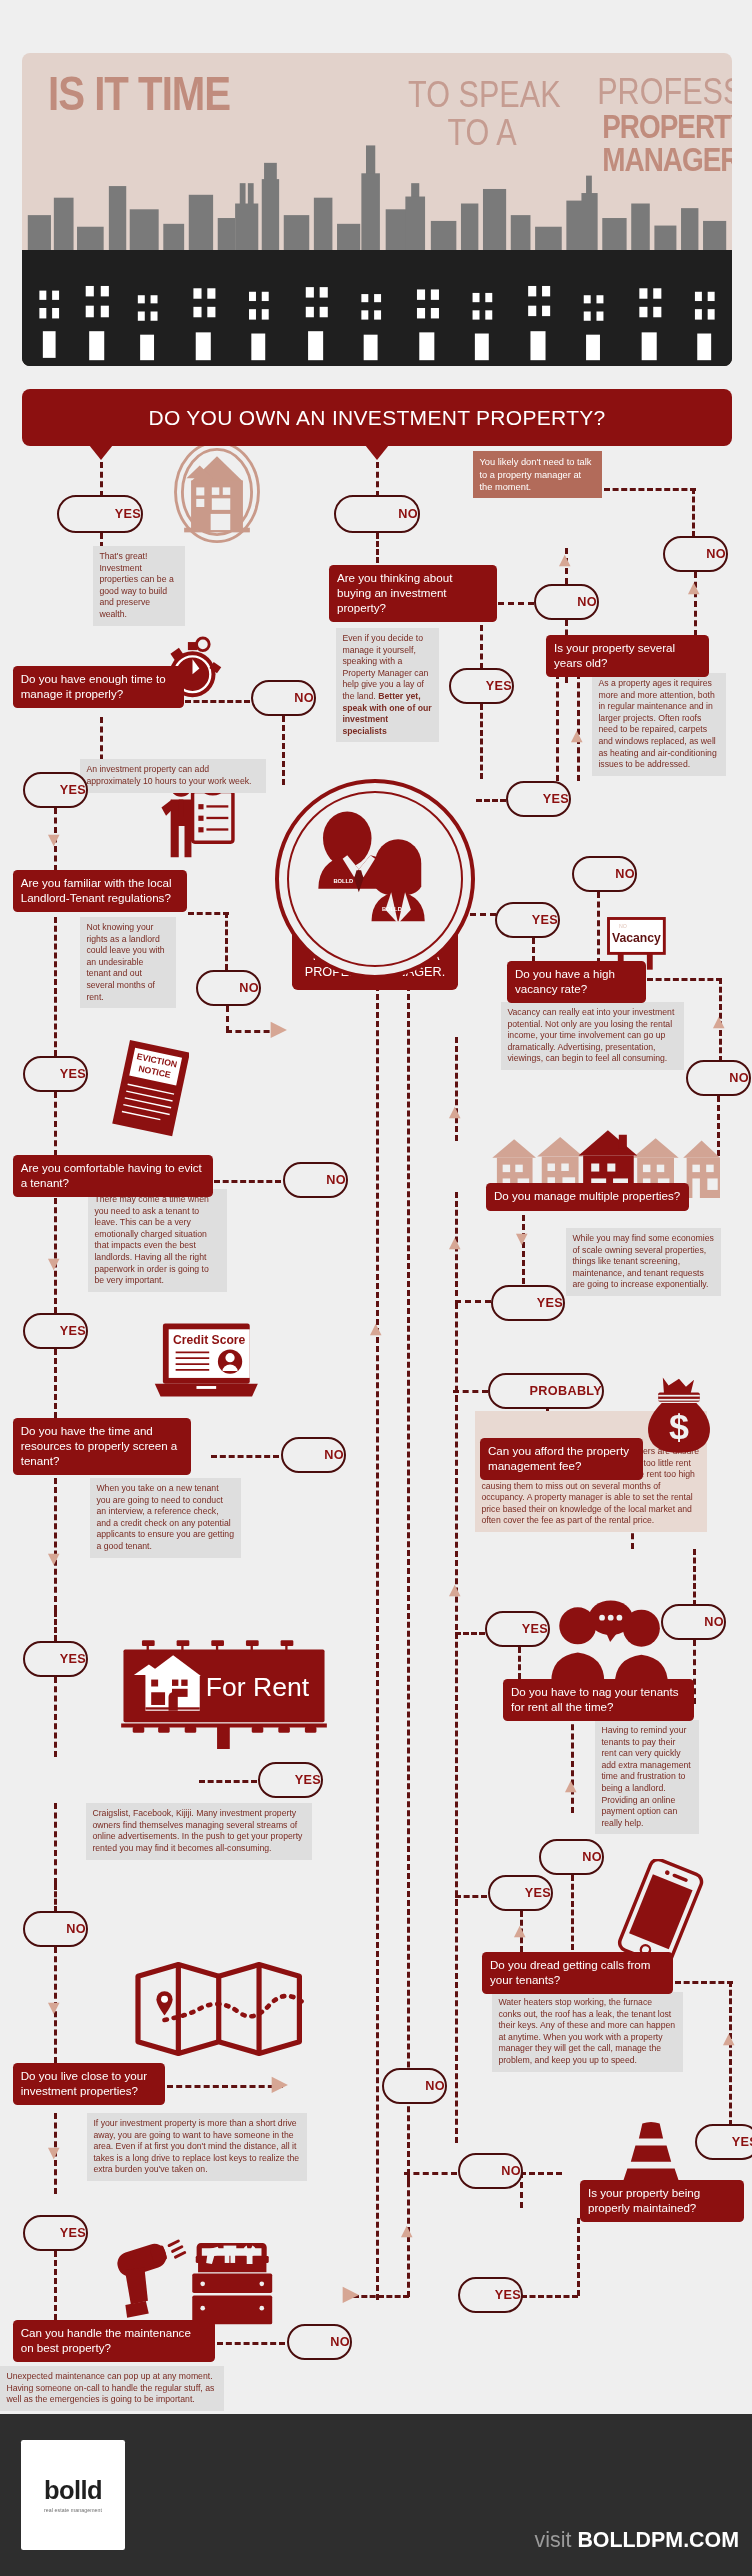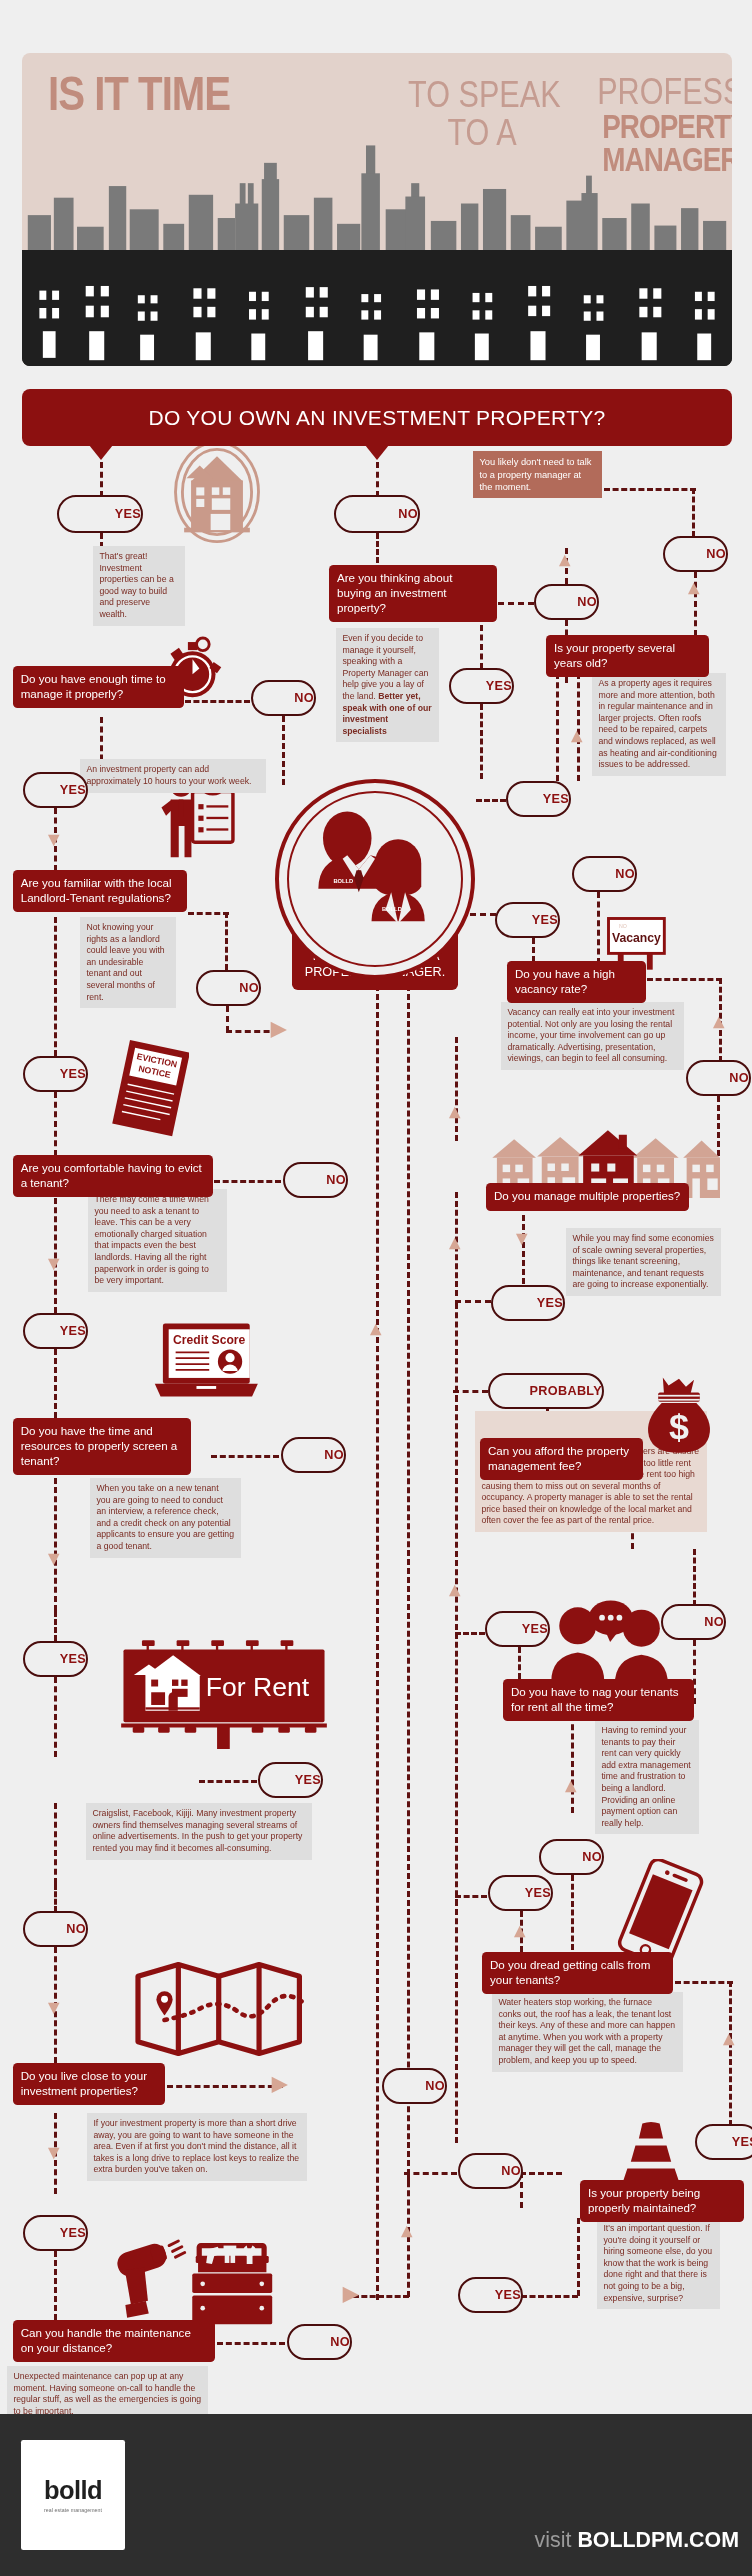--- a/index.html
+++ b/index.html
@@ -595,26 +595,26 @@
       <path d="M236 18 a10 10 0 0 0 0 18 l0 14 l10 0 l0 -14 a10 10 0 0 0 0 -18 l-4 8 l-4 0 z"></path>
     </g>
     <g fill="#efefef">
       <circle cx="160" cy="84" r="4"></circle>
         <circle cx="262" cy="84" r="4"></circle>
       <circle cx="160" cy="126" r="4"></circle>
         <circle cx="262" cy="126" r="4"></circle>
     </g>
   </svg>
 
-  <div class="qbox" style="left:12.7px; top:2320px; width:202px;">Can you handle the maintenance on your distance?</div>
+  <div class="qbox" style="left:12.7px; top:2320px; width:202px;">Can you handle the maintenance on best property?</div>
   <div class="dh" style="left:217px; top:2342px; width:68px;"></div>
   <div class="pill" style="left:287px; top:2324px; width:65px; height:36px;">
       <span>NO</span>
     </div>
-  <div class="note" style="left:7px; top:2366px; width:201px;">Unexpected maintenance can pop up at any moment. Having someone on-call to handle the regular stuff, as well as the emergencies is going to be important.</div>
+  <div class="note" style="left:0; top:2366px; width:224px;">Unexpected maintenance can pop up at any moment. Having someone on-call to handle the regular stuff, as well as the emergencies is going to be important.</div>
 
   <div class="dv" style="left:376px; top:533px; height:38px;"></div>
   <div class="qbox" style="left:329px; top:565px; width:168px;">Are you thinking about buying an investment property?</div>
   <div class="dh" style="left:498px; top:602px; width:36px;"></div>
   <div class="pill" style="left:534px; top:584px; width:65px; height:36px;">
       <span>NO</span>
     </div>
   <div class="dv" style="left:565px; top:548px; height:36px;"></div>
   <div class="arr" style="left:555px; top:551px; transform:rotate(180deg)">▼</div>
 
@@ -842,21 +842,20 @@
 
   <svg class="icon" style="left:602px; top:2120px; width:98px; height:81px;" viewBox="0 0 170 140">
     <g fill="#8c1010">
       <path d="M70 6 q15 -6 30 0 l6 26 l-42 0 z"></path>
       <path d="M58 44 l54 0 l8 28 l-70 0 z"></path>
       <path d="M44 84 l82 0 l10 30 l-102 0 z"></path>
       <path d="M8 110 l154 0 l-20 24 l-114 0 z"></path>
     </g>
   </svg>
   <div class="qbox" style="left:580px; top:2180px; width:164px;">Is your property being properly maintained?</div>
-  <div class="note" style="left:597px; top:2218px; width:123px;">It's an important question. If you're doing it yourself or hiring someone else, do you know that the work is being done right and that there is not going to be a big, expensive, surprise?</div>
   <div class="dv" style="left:577px; top:2218px; height:78px;"></div>
   <div class="dh" style="left:521px; top:2295px; width:57px;"></div>
   <div class="pill" style="left:458px; top:2277px; width:65px; height:36px;">
       <span>YES</span>
     </div>
 
   <div class="dv" style="left:520px; top:2172px; height:36px;"></div>
   <div class="dh" style="left:520px; top:2172px; width:42px;"></div>
   <div class="pill" style="left:458px; top:2153px; width:65px; height:36px;">
       <span>NO</span>

